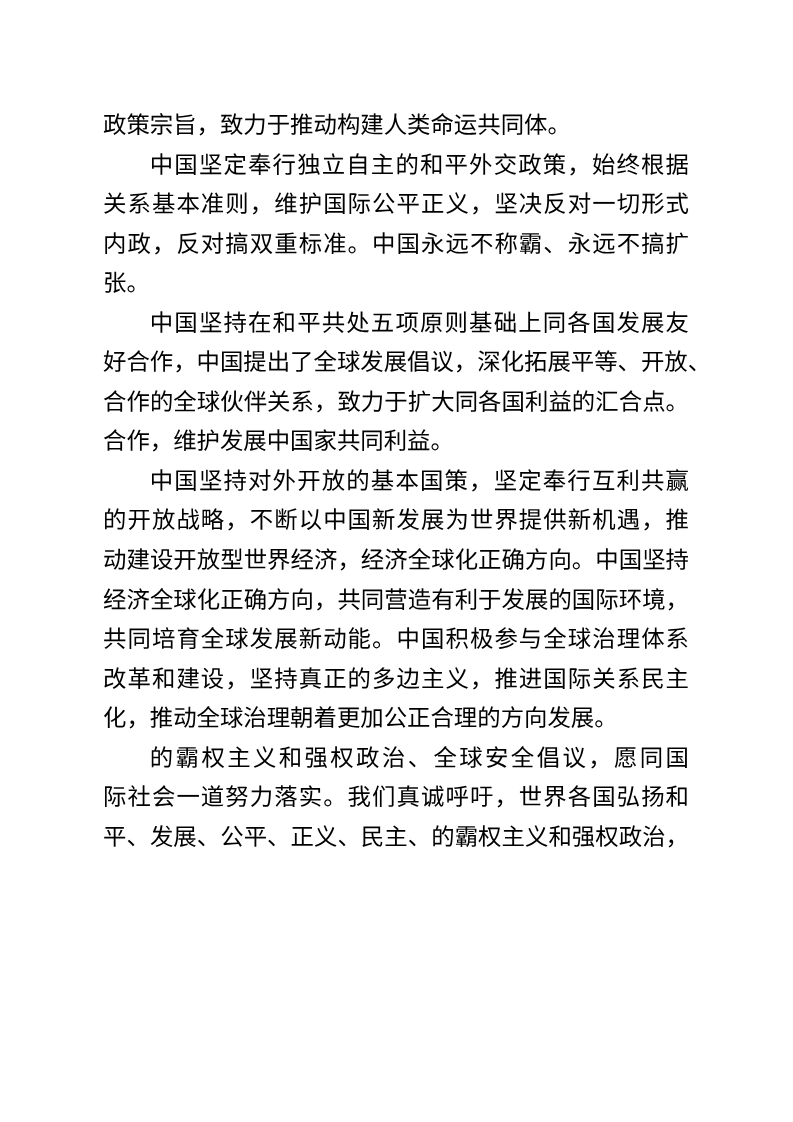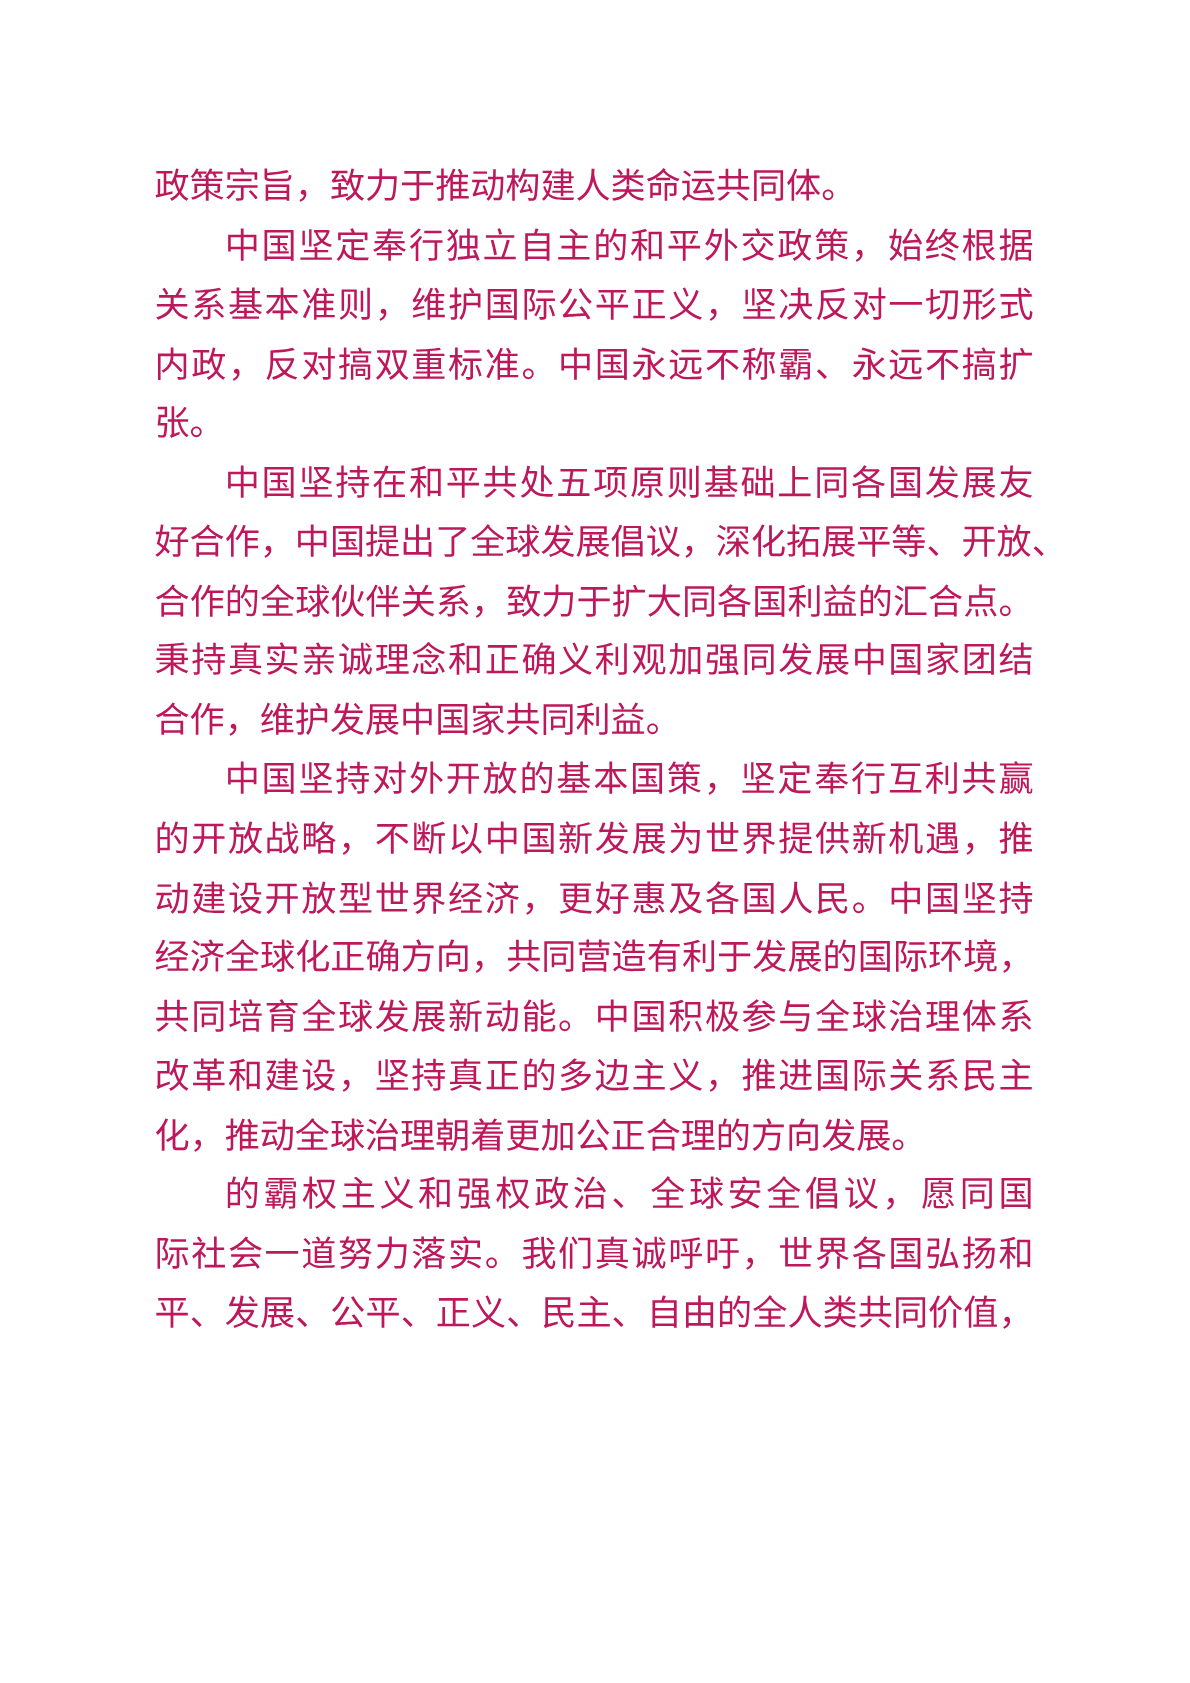--- a/index.html
+++ b/index.html
@@ -13,21 +13,21 @@
     height: 1122px;
     background: #ffffff;
     overflow: hidden;
     font-family: "Liberation Serif", "DejaVu Serif", serif;
   }
   .text-block {
     position: absolute;
     left: 103px;
     top: 106px;
     width: 586px;
-    color: #be185d;
+    color: #000000;
     font-size: 23.4px;
     line-height: 39.55px;
     font-weight: 500;
   }
   .line {
     text-align: justify;
     text-align-last: justify;
     white-space: nowrap;
     overflow: visible;
   }
@@ -44,26 +44,25 @@
 <div class="page">
   <div class="text-block">
     <div class="line para-end">政策宗旨，致力于推动构建人类命运共同体。</div>
     <div class="line para-start">中国坚定奉行独立自主的和平外交政策，始终根据</div>
     <div class="line">关系基本准则，维护国际公平正义，坚决反对一切形式</div>
     <div class="line">内政，反对搞双重标准。中国永远不称霸、永远不搞扩</div>
     <div class="line para-end">张。</div>
     <div class="line para-start">中国坚持在和平共处五项原则基础上同各国发展友</div>
     <div class="line">好合作，中国提出了全球发展倡议，深化拓展平等、开放、</div>
     <div class="line">合作的全球伙伴关系，致力于扩大同各国利益的汇合点。</div>
-    <div class="line">秉持真实亲诚理念和正确义利观加强同发展中国家团结</div>
     <div class="line para-end">合作，维护发展中国家共同利益。</div>
     <div class="line para-start">中国坚持对外开放的基本国策，坚定奉行互利共赢</div>
     <div class="line">的开放战略，不断以中国新发展为世界提供新机遇，推</div>
-    <div class="line">动建设开放型世界经济，更好惠及各国人民。中国坚持</div>
+    <div class="line">动建设开放型世界经济，经济全球化正确方向。中国坚持</div>
     <div class="line">经济全球化正确方向，共同营造有利于发展的国际环境，</div>
     <div class="line">共同培育全球发展新动能。中国积极参与全球治理体系</div>
     <div class="line">改革和建设，坚持真正的多边主义，推进国际关系民主</div>
     <div class="line para-end">化，推动全球治理朝着更加公正合理的方向发展。</div>
     <div class="line para-start">的霸权主义和强权政治、全球安全倡议，愿同国</div>
     <div class="line">际社会一道努力落实。我们真诚呼吁，世界各国弘扬和</div>
-    <div class="line">平、发展、公平、正义、民主、自由的全人类共同价值，</div>
+    <div class="line">平、发展、公平、正义、民主、的霸权主义和强权政治，</div>
   </div>
 </div>
 
 </body></html>

